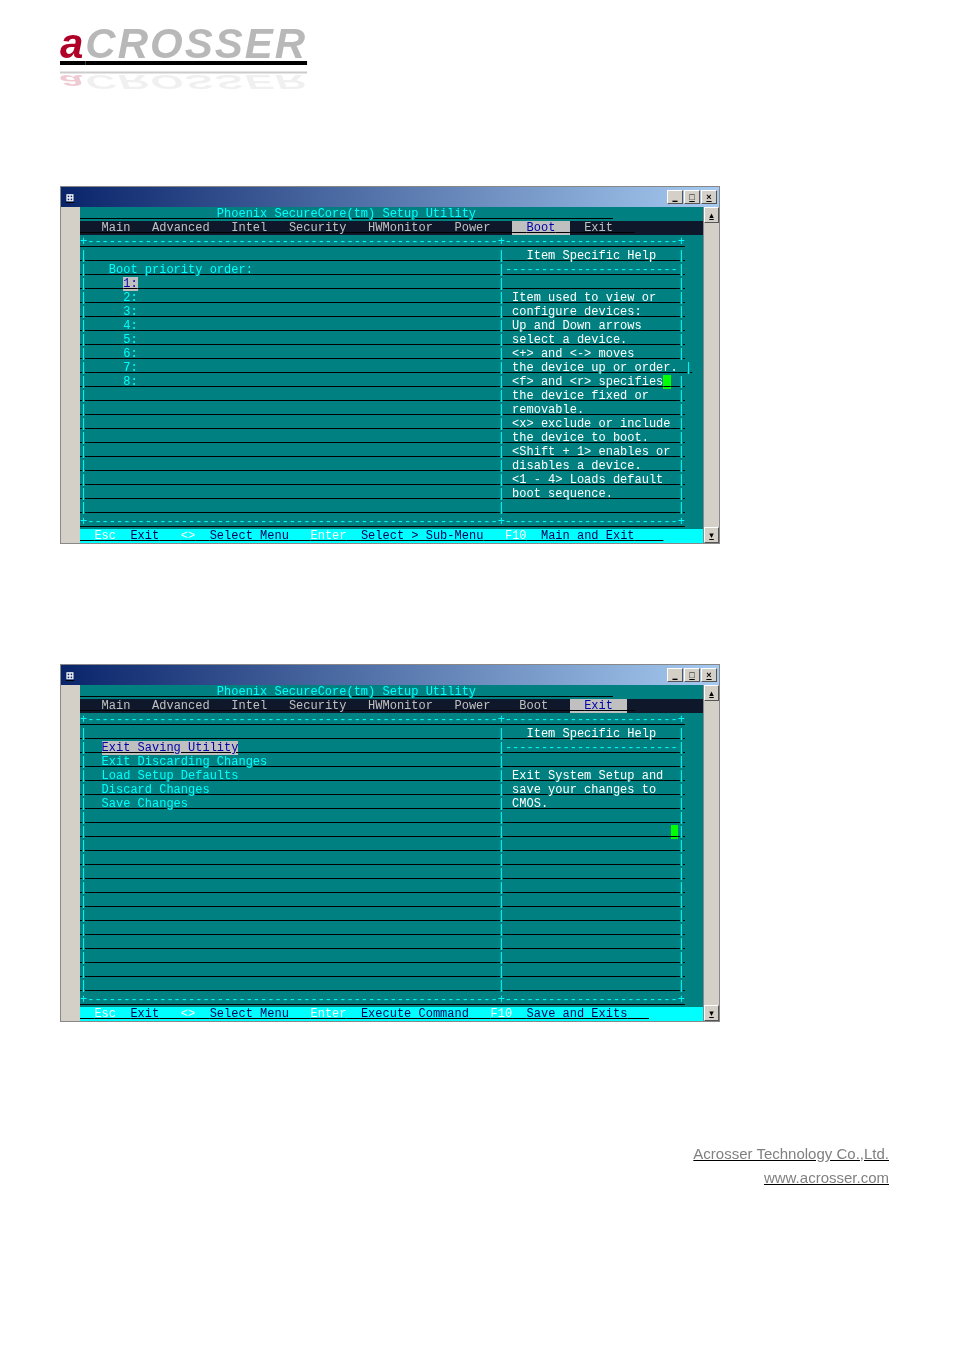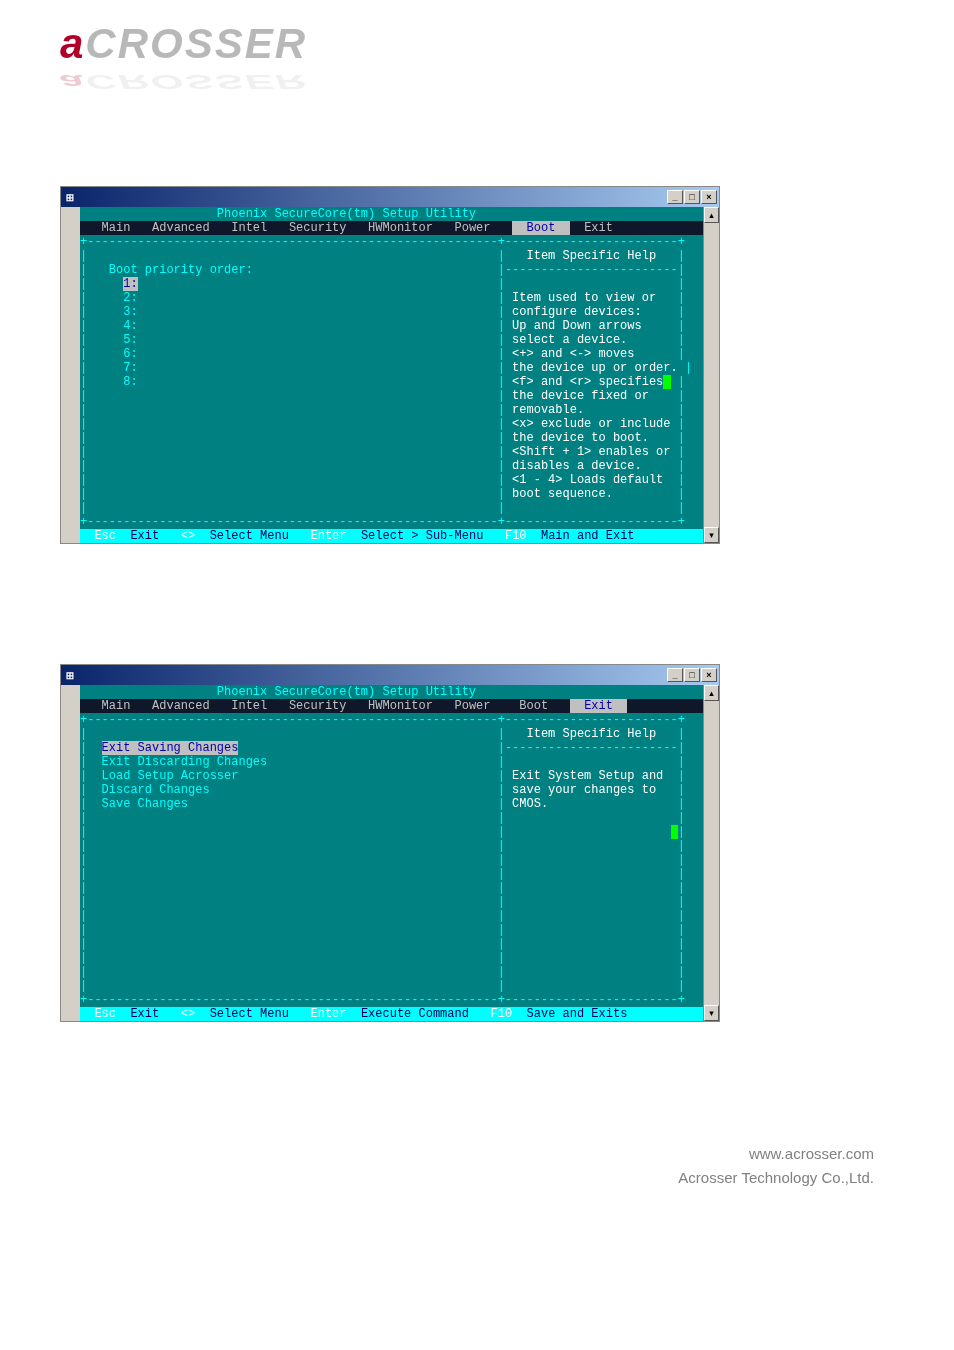--- a/index.html
+++ b/index.html
@@ -4,21 +4,22 @@
 <style>
   * { box-sizing: border-box; }
   body {
     margin: 0;
     padding: 0;
     background: #ffffff;
     font-family: Arial, sans-serif;
     width: 954px;
   }
   .page {
-    padding: 20px 60px 40px 60px;
+    padding: 20px 45px 40px 60px;
+    text-decoration: underline;
   }
   .logo {
     margin-bottom: 80px;
   }
   .logo-text {
     font-size: 42px;
     font-weight: bold;
     font-style: italic;
     letter-spacing: 2px;
     color: #b8b8b8;
@@ -202,23 +203,23 @@
       <span class="titlebar-title">COM3 - PuTTY</span>
       <div class="titlebar-buttons">
         <div class="tb-btn">_</div>
         <div class="tb-btn">□</div>
         <div class="tb-btn">×</div>
       </div>
     </div>
     <div class="terminal-wrap">
       <div class="terminal"><div class="hdr-line">                   <span>Phoenix SecureCore(tm) Setup Utility</span>                   </div><div class="menubar">   <span>Main</span>   <span>Advanced</span>   <span>Intel</span>   <span>Security</span>   <span>HWMonitor</span>   <span>Power</span>    <span>Boot</span>   <span class="sel">  <span>Exit</span>  </span> </div><span class="divider">+---------------------------------------------------------+------------------------+</span>
 <span class="divider">|</span>                                                         <span class="divider">|</span>   <span class="white">Item Specific Help</span>   <span class="divider">|</span>
-<span class="divider">|</span>  <span class="sel-item">Exit Saving Changes</span>                                    <span class="divider">|</span><span class="label">------------------------</span><span class="divider">|</span>
+<span class="divider">|</span>  <span class="sel-item">Exit Saving Utility</span>                                    <span class="divider">|</span><span class="label">------------------------</span><span class="divider">|</span>
 <span class="divider">|</span>  <span class="label">Exit Discarding Changes</span>                                <span class="divider">|</span>                        <span class="divider">|</span>
-<span class="divider">|</span>  <span class="label">Load Setup Acrosser</span>                                    <span class="divider">|</span> <span class="white">Exit System Setup and</span>  <span class="divider">|</span>
+<span class="divider">|</span>  <span class="label">Load Setup Defaults</span>                                    <span class="divider">|</span> <span class="white">Exit System Setup and</span>  <span class="divider">|</span>
 <span class="divider">|</span>  <span class="label">Discard Changes</span>                                        <span class="divider">|</span> <span class="white">save your changes to</span>   <span class="divider">|</span>
 <span class="divider">|</span>  <span class="label">Save Changes</span>                                           <span class="divider">|</span> <span class="white">CMOS.</span>                  <span class="divider">|</span>
 <span class="divider">|</span>                                                         <span class="divider">|</span>                        <span class="divider">|</span>
 <span class="divider">|</span>                                                         <span class="divider">|</span>                       <span class="cursor"> </span><span class="divider">|</span>
 <span class="divider">|</span>                                                         <span class="divider">|</span>                        <span class="divider">|</span>
 <span class="divider">|</span>                                                         <span class="divider">|</span>                        <span class="divider">|</span>
 <span class="divider">|</span>                                                         <span class="divider">|</span>                        <span class="divider">|</span>
 <span class="divider">|</span>                                                         <span class="divider">|</span>                        <span class="divider">|</span>
 <span class="divider">|</span>                                                         <span class="divider">|</span>                        <span class="divider">|</span>
 <span class="divider">|</span>                                                         <span class="divider">|</span>                        <span class="divider">|</span>
@@ -231,17 +232,17 @@
 <div class="footer">  <span class="key">Esc</span>  <span>Exit</span>   <span class="key">&lt;&gt;</span>  <span>Select Menu</span>   <span class="key">Enter</span>  <span>Execute Command</span>   <span class="key">F10</span>  <span>Save and Exits</span>   </div></div>
       <div class="scrollbar">
         <div class="sb-btn">▴</div>
         <div class="sb-track"></div>
         <div class="sb-btn">▾</div>
       </div>
     </div>
   </div>
 
   <div class="page-footer">
+    <div>Acrosser Technology Co.,Ltd.</div>
     <div>www.acrosser.com</div>
-    <div>Acrosser Technology Co.,Ltd.</div>
   </div>
 
 </div>
 
 </body></html>

